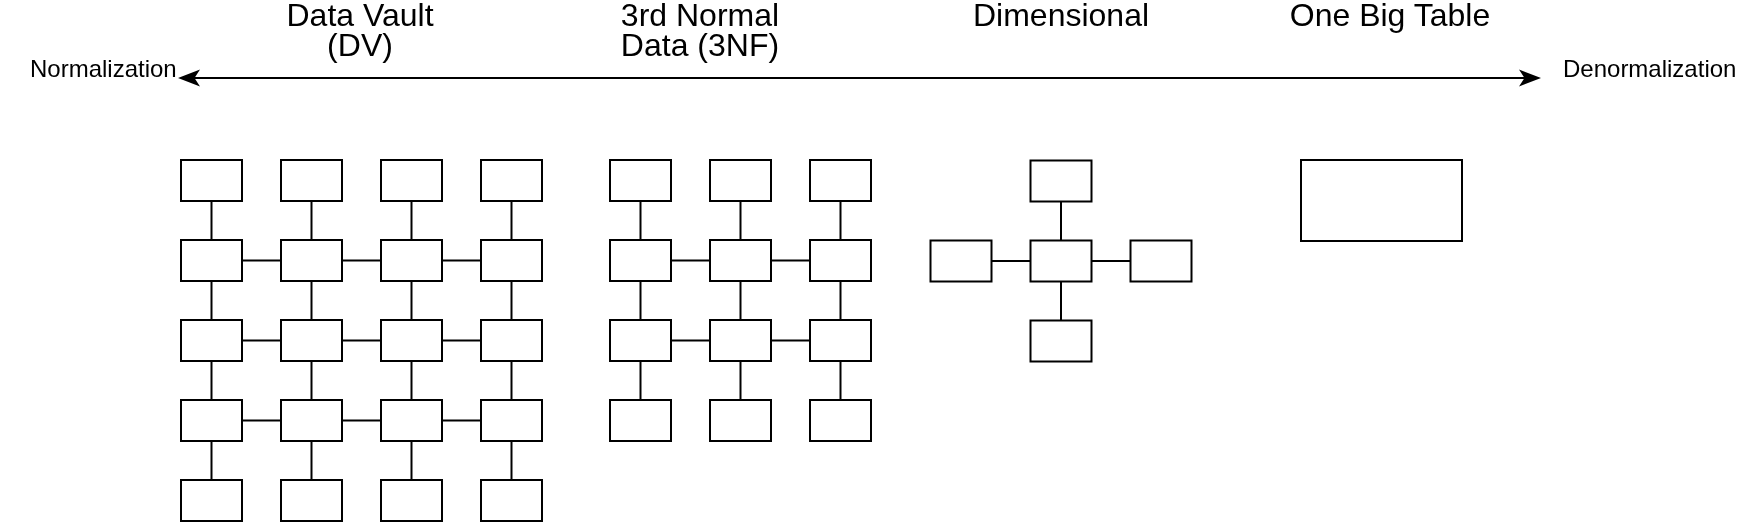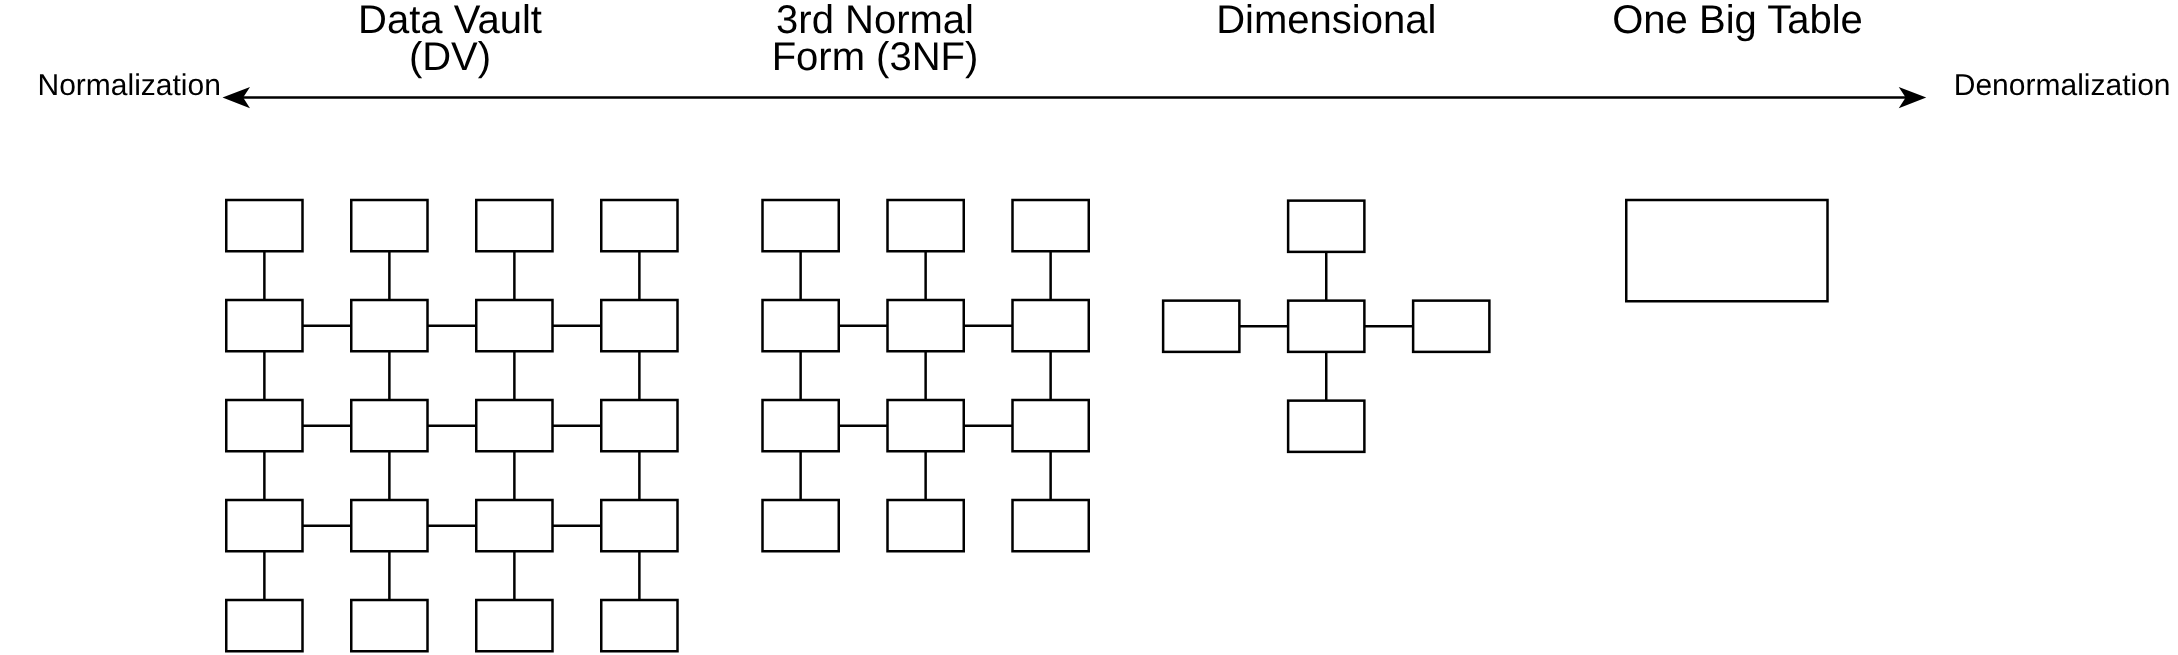--- a/index.html
+++ b/index.html
@@ -139,21 +139,21 @@
 
   <div class="side-label right">Denormalization</div>
 
   <div class="approach-label label-dv">
     <div>Data Vault</div>
     <div>(DV)</div>
   </div>
 
   <div class="approach-label label-3nf">
     <div>3rd Normal</div>
-    <div>Form (3NF)</div>
+    <div>Data (3NF)</div>
   </div>
 
   <div class="approach-label label-dim">
     <div>Dimensional</div>
   </div>
 
   <div class="approach-label label-obt">
     <div>One Big Table</div>
   </div>
 

